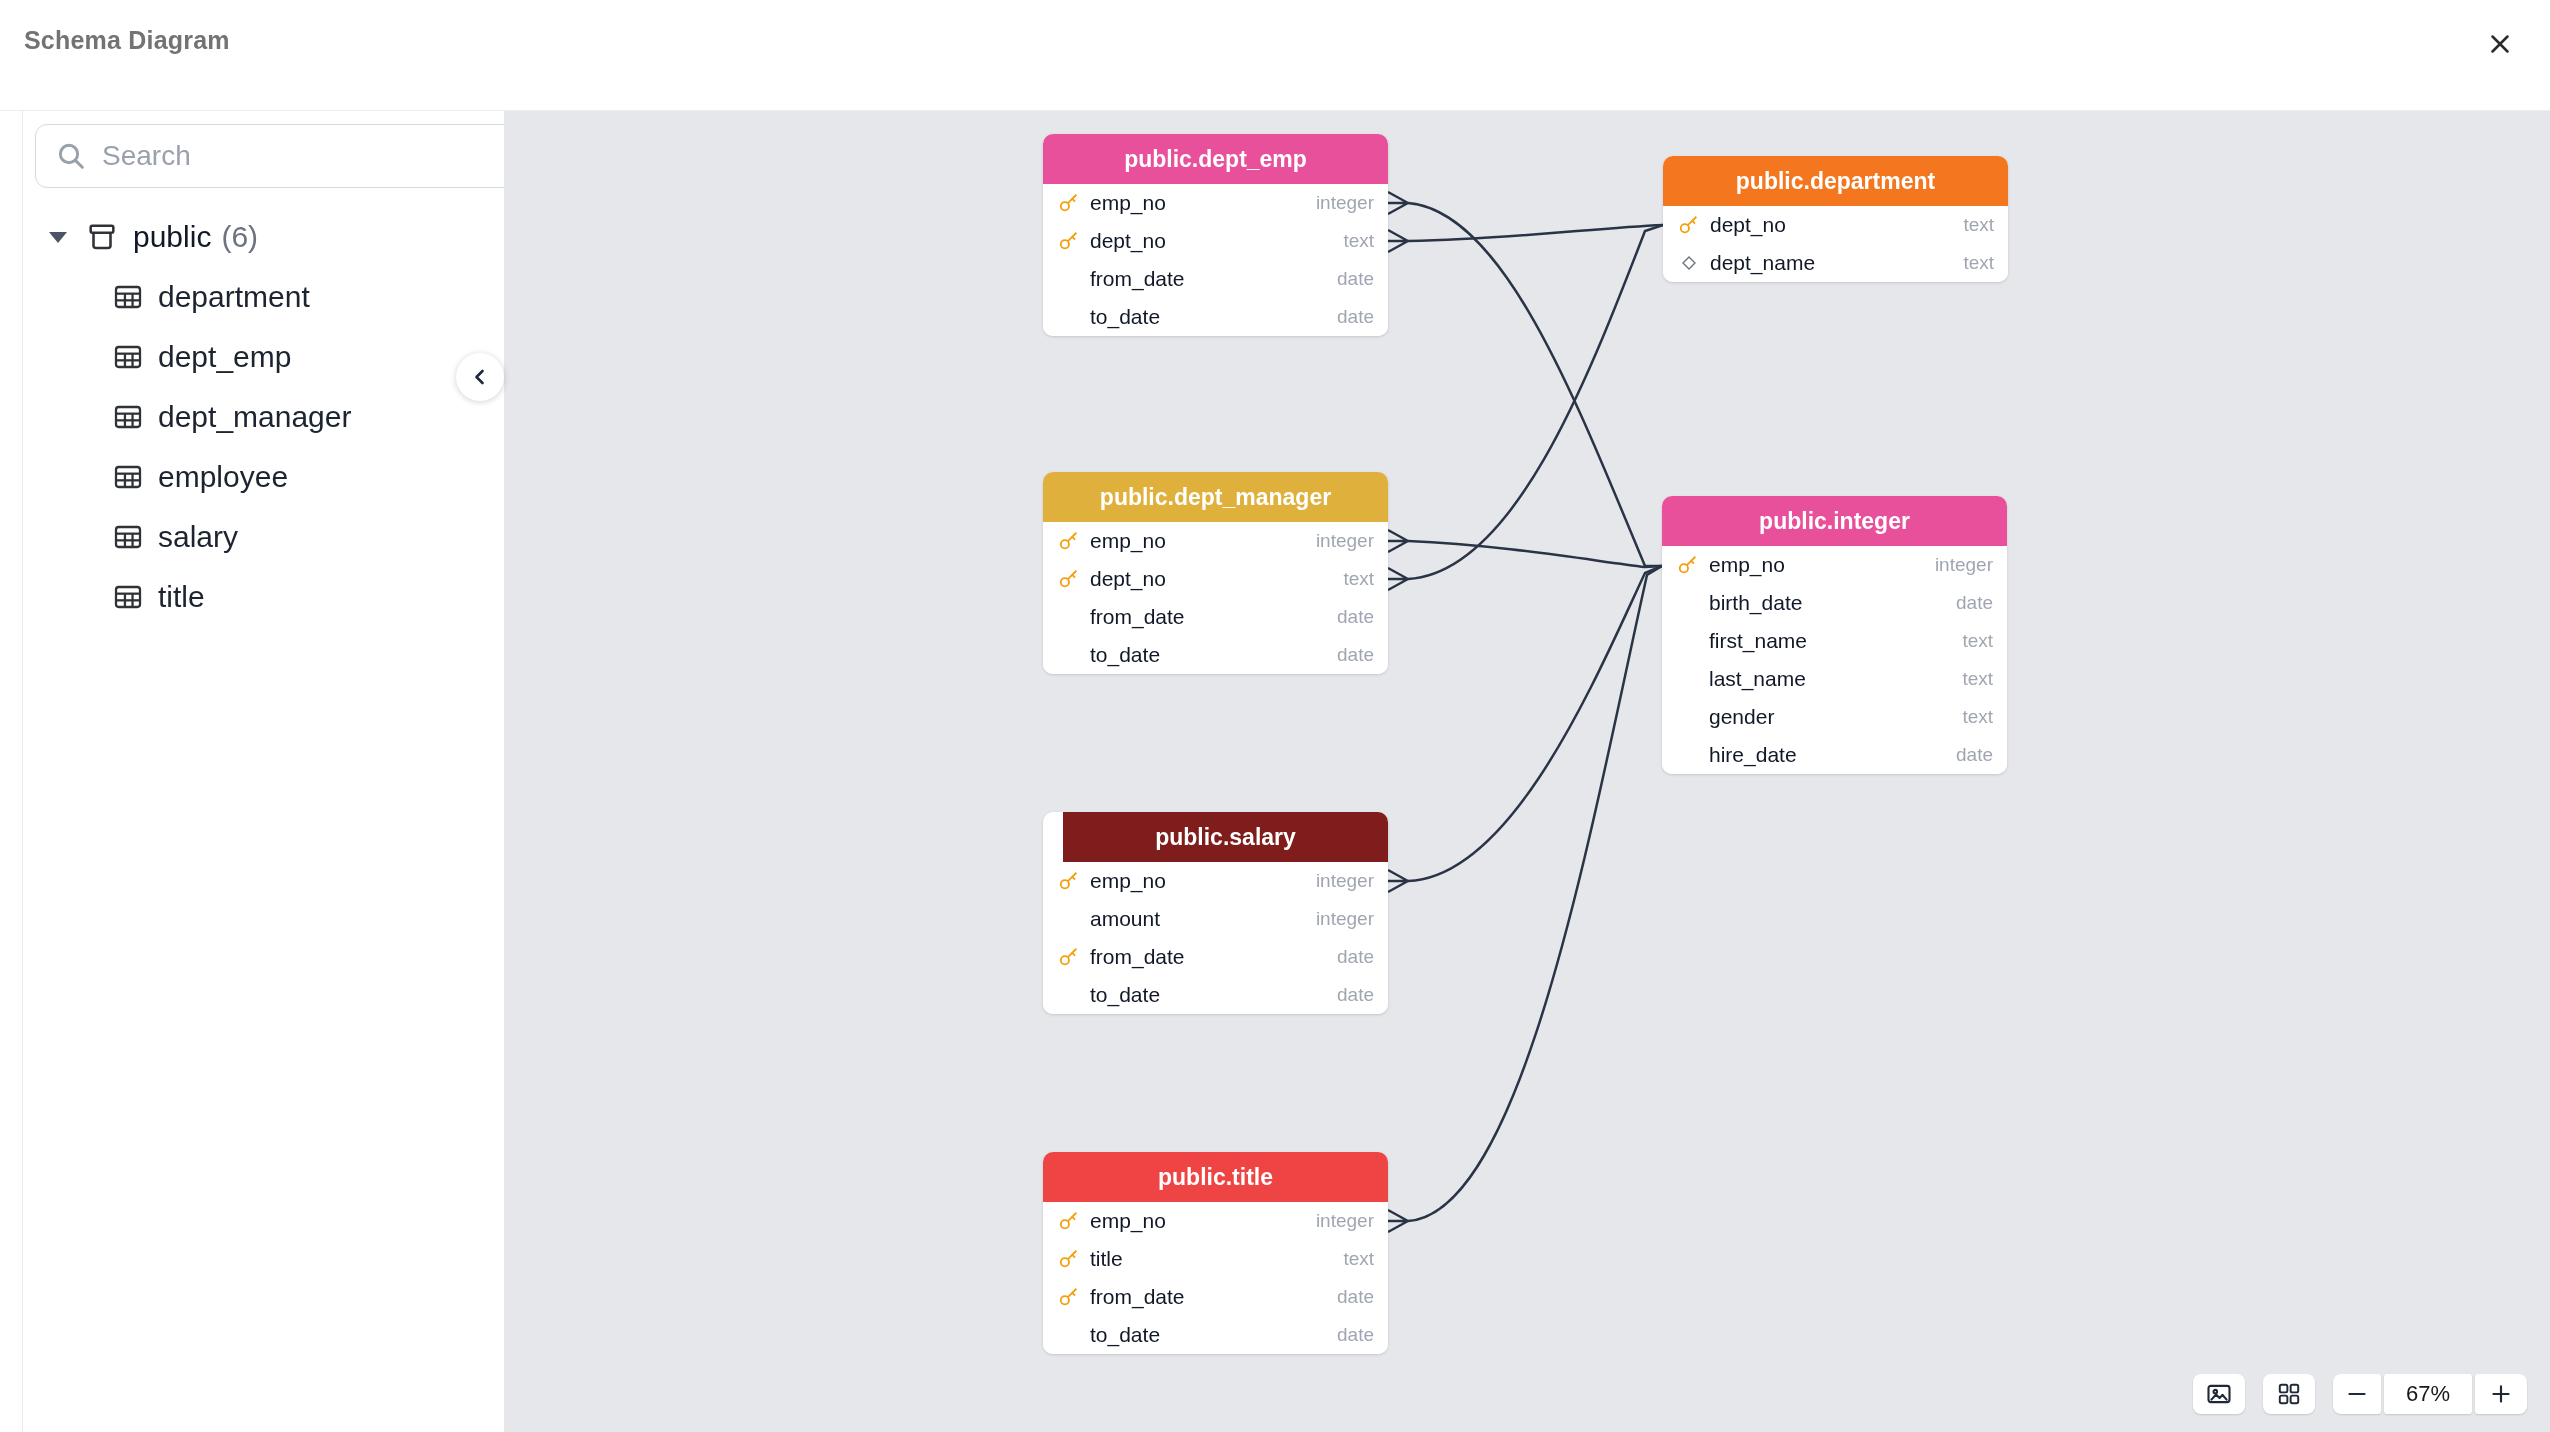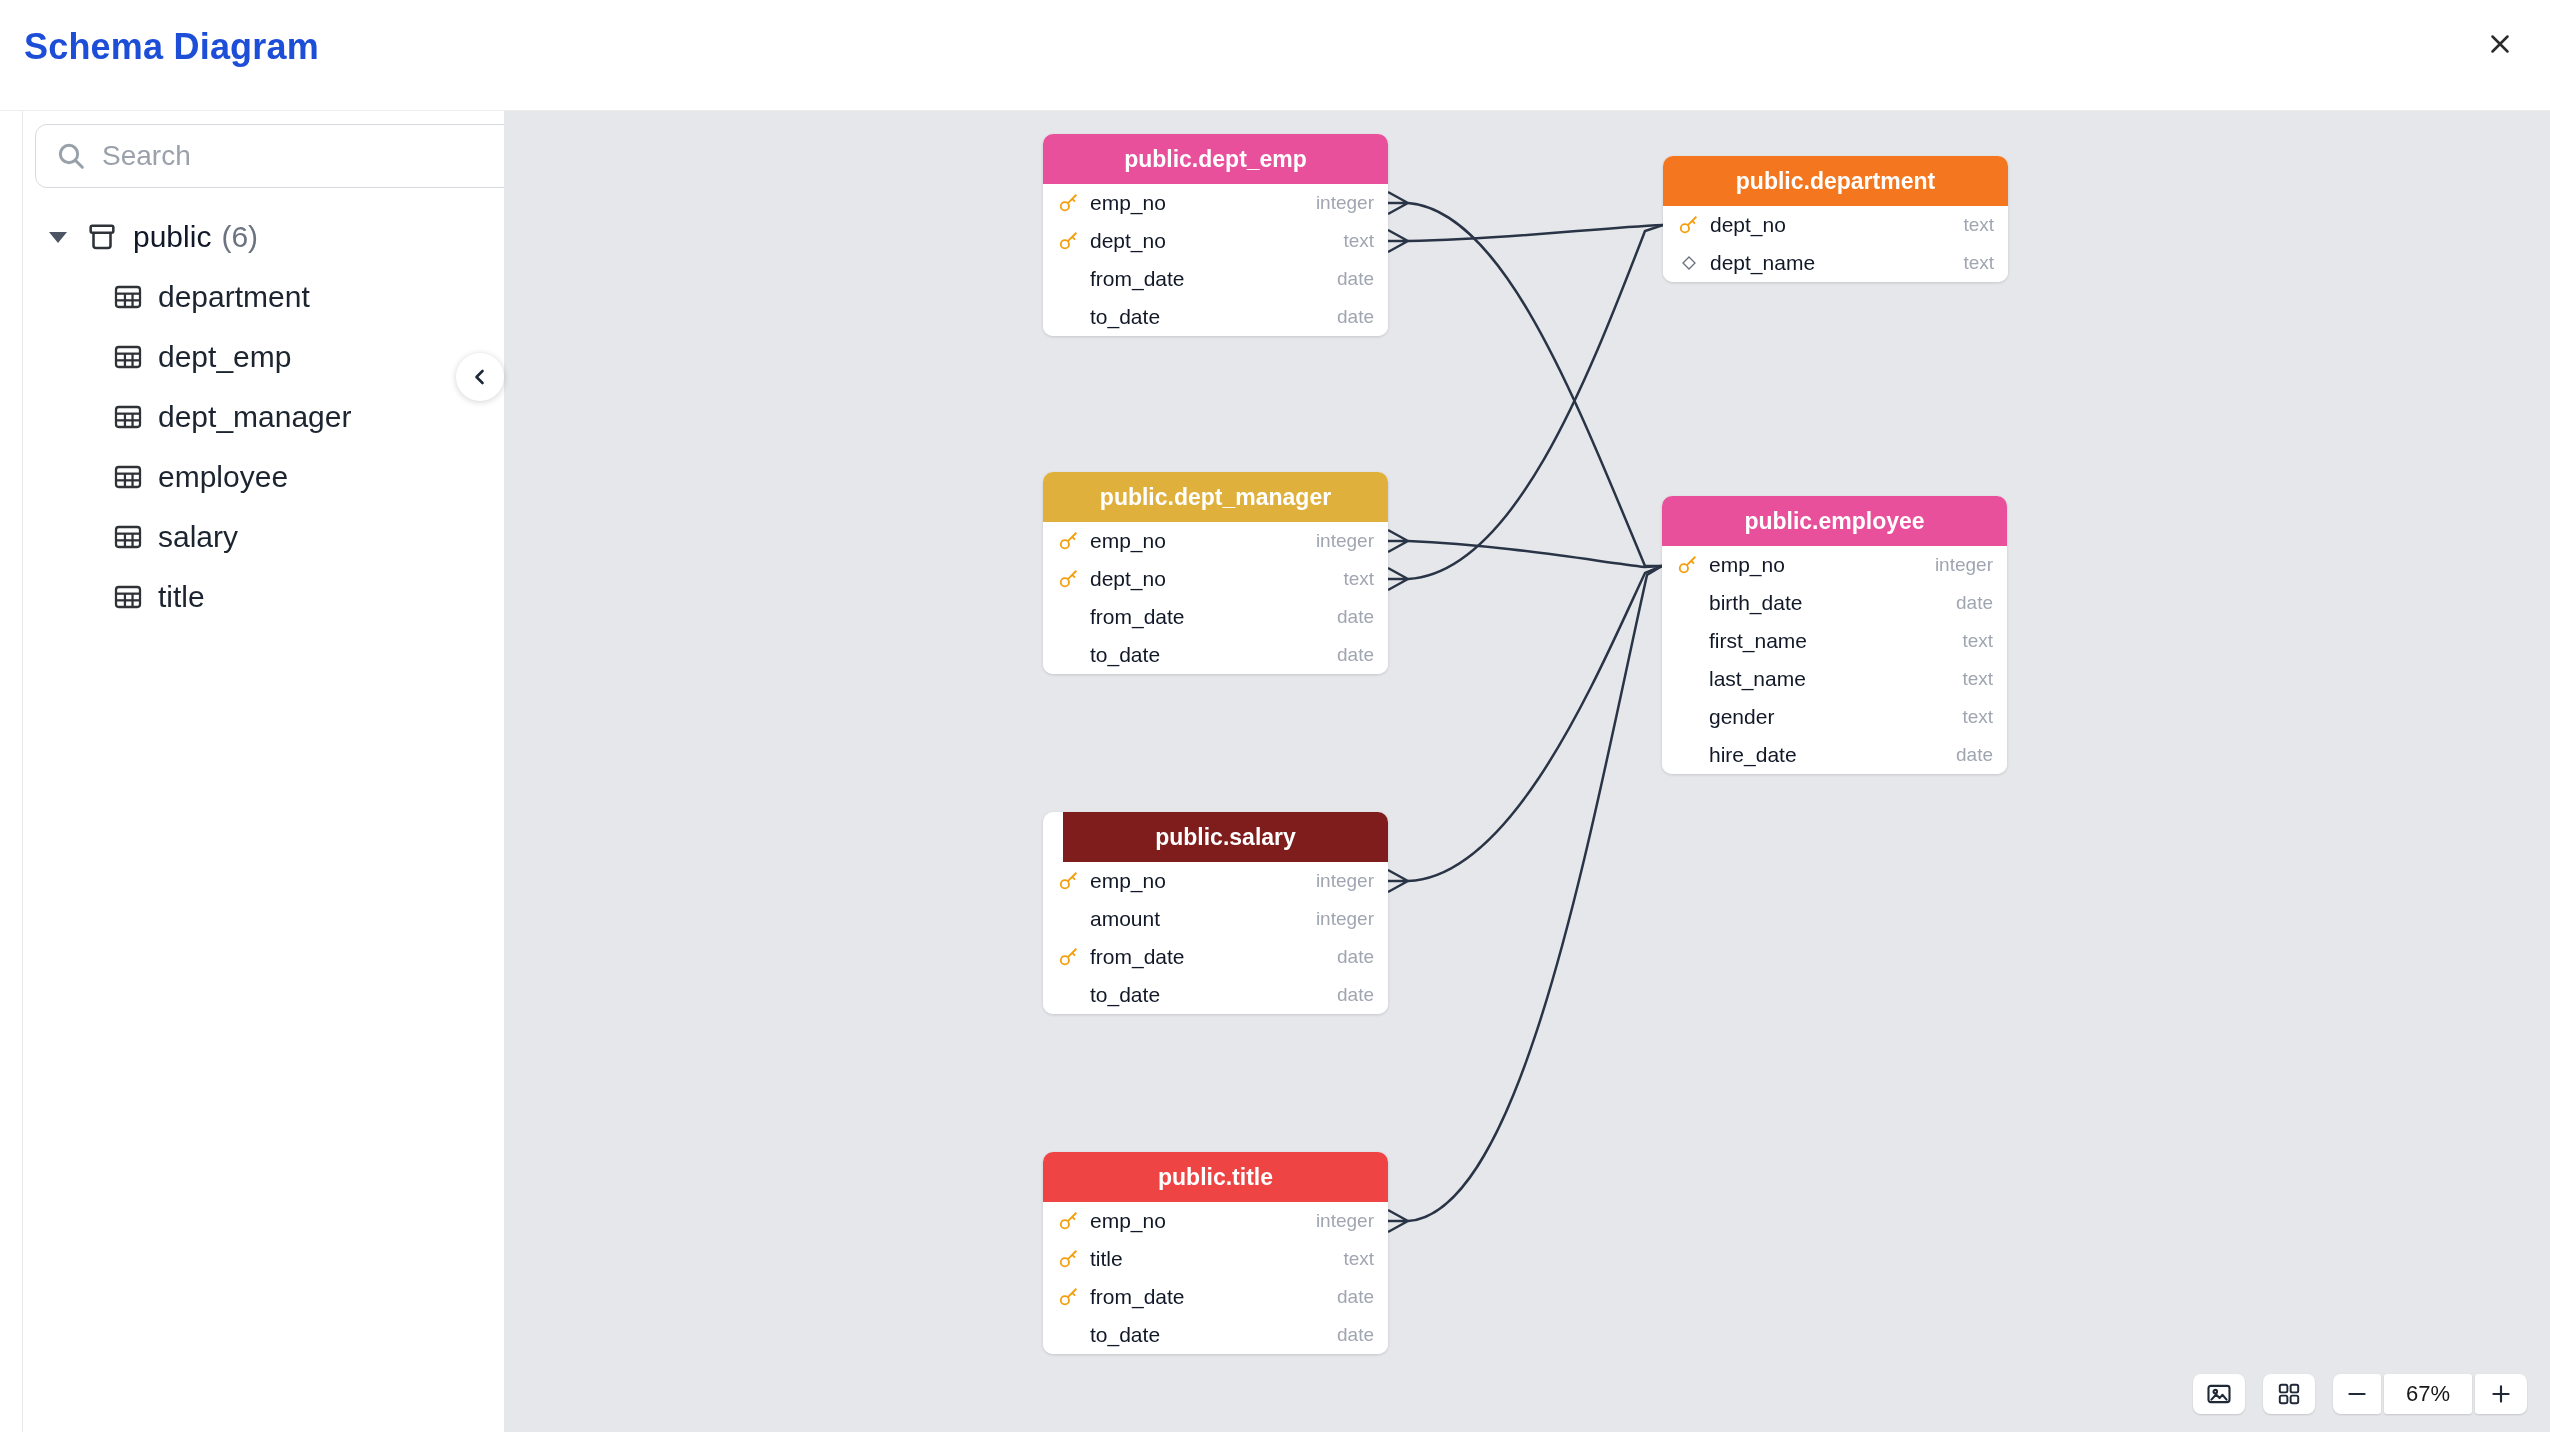--- a/index.html
+++ b/index.html
@@ -4,21 +4,21 @@
 <style>
   * { margin:0; padding:0; box-sizing:border-box; }
   html,body { width:2550px; height:1432px; }
   body {
     font-family:"Liberation Sans","DejaVu Sans",sans-serif;
     background:#ffffff; color:#17181a; overflow:hidden; position:relative;
   }
 
   
   .app-header { position:absolute; top:0; left:0; width:2550px; height:110px; background:#fff; }
-  .app-title { position:absolute; left:24px; top:26px; font-size:36px; font-weight:600; color:#1d4ed8; letter-spacing:.2px; }
+  .app-title { position:absolute; left:24px; top:26px; font-size:25px; font-weight:600; color:#737373; letter-spacing:.2px; }
   .close-btn { position:absolute; right:32px; top:26px; width:36px; height:36px; display:flex; align-items:center; justify-content:center; cursor:pointer; background:none; border:none; }
 
   
   .content { position:absolute; top:110px; left:0; width:2550px; height:1322px; border-top:1px solid #eceded; }
 
   .sidebar {
     position:absolute; left:22px; top:0; width:482px; height:1322px;
     background:#fff; border-left:1px solid #e9eaec;
   }
   .search-wrap { position:absolute; left:12px; top:13px; width:516px; height:64px; }
@@ -336,21 +336,21 @@
         <span class="col-type">date</span>
       </div>
       <div class="col-row">
         <span class="col-icon"></span>
         <span class="col-name">to_date</span>
         <span class="col-type">date</span>
       </div>
     </div>
 
     <div class="node" id="node-employee">
-      <div class="node-header" style="background-color: rgb(232, 80, 155);">public.employee</div>
+      <div class="node-header" style="background-color: rgb(232, 80, 155);">public.integer</div>
       <div class="col-row">
         <span class="col-icon">
             <svg class="icon" width="22" height="22" viewBox="0 0 24 24" fill="none" stroke="#f59e0b" stroke-width="2">
               <circle cx="7.5" cy="15.5" r="4.5"></circle>
               <path d="M10.8 12.2 20 3"></path>
               <path d="m15.5 7.5 3 3"></path>
             </svg>
           </span>
         <span class="col-name">emp_no</span>
         <span class="col-type">integer</span>

